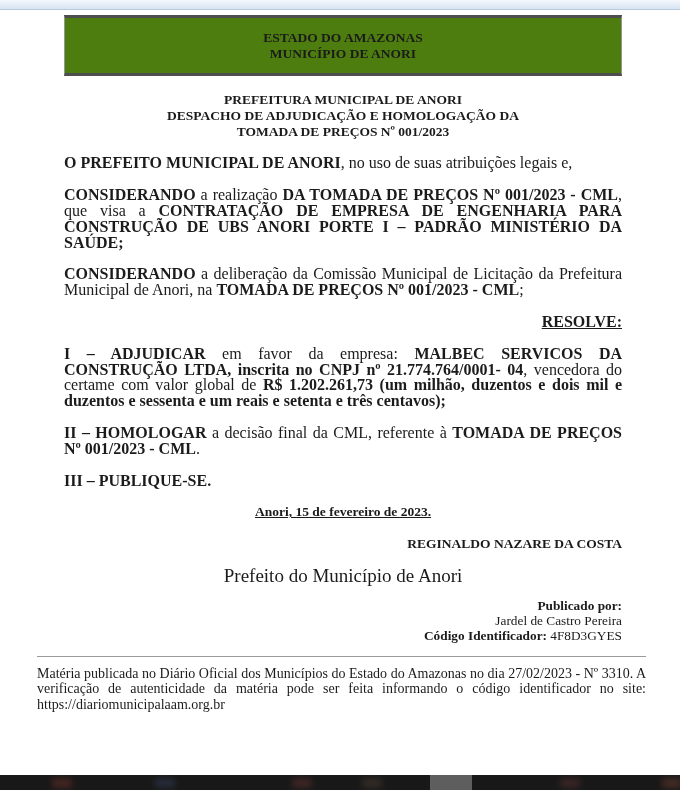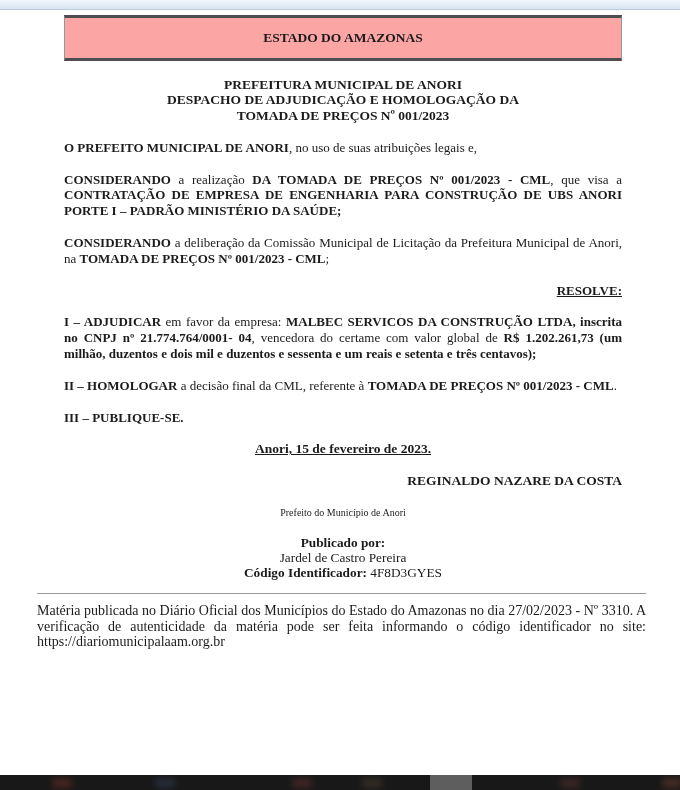--- a/index.html
+++ b/index.html
@@ -10,61 +10,61 @@
     color:#1b1b1b;
     position:relative;
   }
   .chrome-strip {
     height:9px;
     background:linear-gradient(#f3f8fd,#d8e4f2);
     border-bottom:1px solid #b9c9de;
   }
   .page { padding:5px 58px 0 64px; }
   .header-box {
-    background:#fca5a5;
+    background:#4d7c0f;
     border-top:3px solid #4e4e4e;
     border-bottom:3px solid #4e4e4e;
     border-left:1px solid #969696;
     border-right:1px solid #969696;
     text-align:center;
     font-weight:bold;
     font-size:13.5px;
     line-height:15.5px;
     padding:12px 0 12px 0;
   }
   .doc-title {
     margin-top:16px;
     text-align:center;
     font-weight:bold;
     font-size:13.5px;
     line-height:15.8px;
   }
   .para {
     margin-top:16px;
-    font-size:13px;
+    font-size:16px;
     line-height:15.8px;
     text-align:justify;
   }
   .para.center { text-align:right; }
   .para .u { text-decoration:underline; }
   .date-line {
     margin-top:16px; text-align:center;
     font-weight:bold; text-decoration:underline;
     font-size:13.5px; line-height:15.8px;
   }
   .sig-name {
     margin-top:16px; text-align:right;
     font-weight:bold; font-size:13.5px; line-height:15.8px;
   }
   .sig-role {
     margin-top:16px; text-align:center;
-    font-size:10px; line-height:15.8px;
+    font-size:19px; line-height:15.8px;
   }
   .published {
-    margin-top:14px; text-align:center;
+    margin-top:14px; text-align:right;
     font-size:13.3px; line-height:15.3px;
   }
   .footer-rule {
     border:none; border-top:1px solid #9a9a9a;
     margin:12px -24px 0 -27px;
   }
   .footer-note {
     margin:9px -24px 12px -27px;
     text-align:justify;
     font-size:14px; line-height:15.8px;
@@ -85,20 +85,21 @@
 </style>
 </head>
 <body>
 
 <div class="chrome-strip"></div>
 
 <div class="page">
 
   <div class="header-box">
     <div>ESTADO DO AMAZONAS</div>
+    <div>MUNICÍPIO DE ANORI</div>
   </div>
 
   <div class="doc-title">
     <div>PREFEITURA MUNICIPAL DE ANORI</div>
     <div>DESPACHO DE ADJUDICAÇÃO E HOMOLOGAÇÃO DA</div>
     <div>TOMADA DE PREÇOS Nº 001/2023</div>
   </div>
 
   <div>
       <div class="para"><b>O PREFEITO MUNICIPAL DE ANORI</b><span>, no uso de suas atribuições legais e,</span></div>

